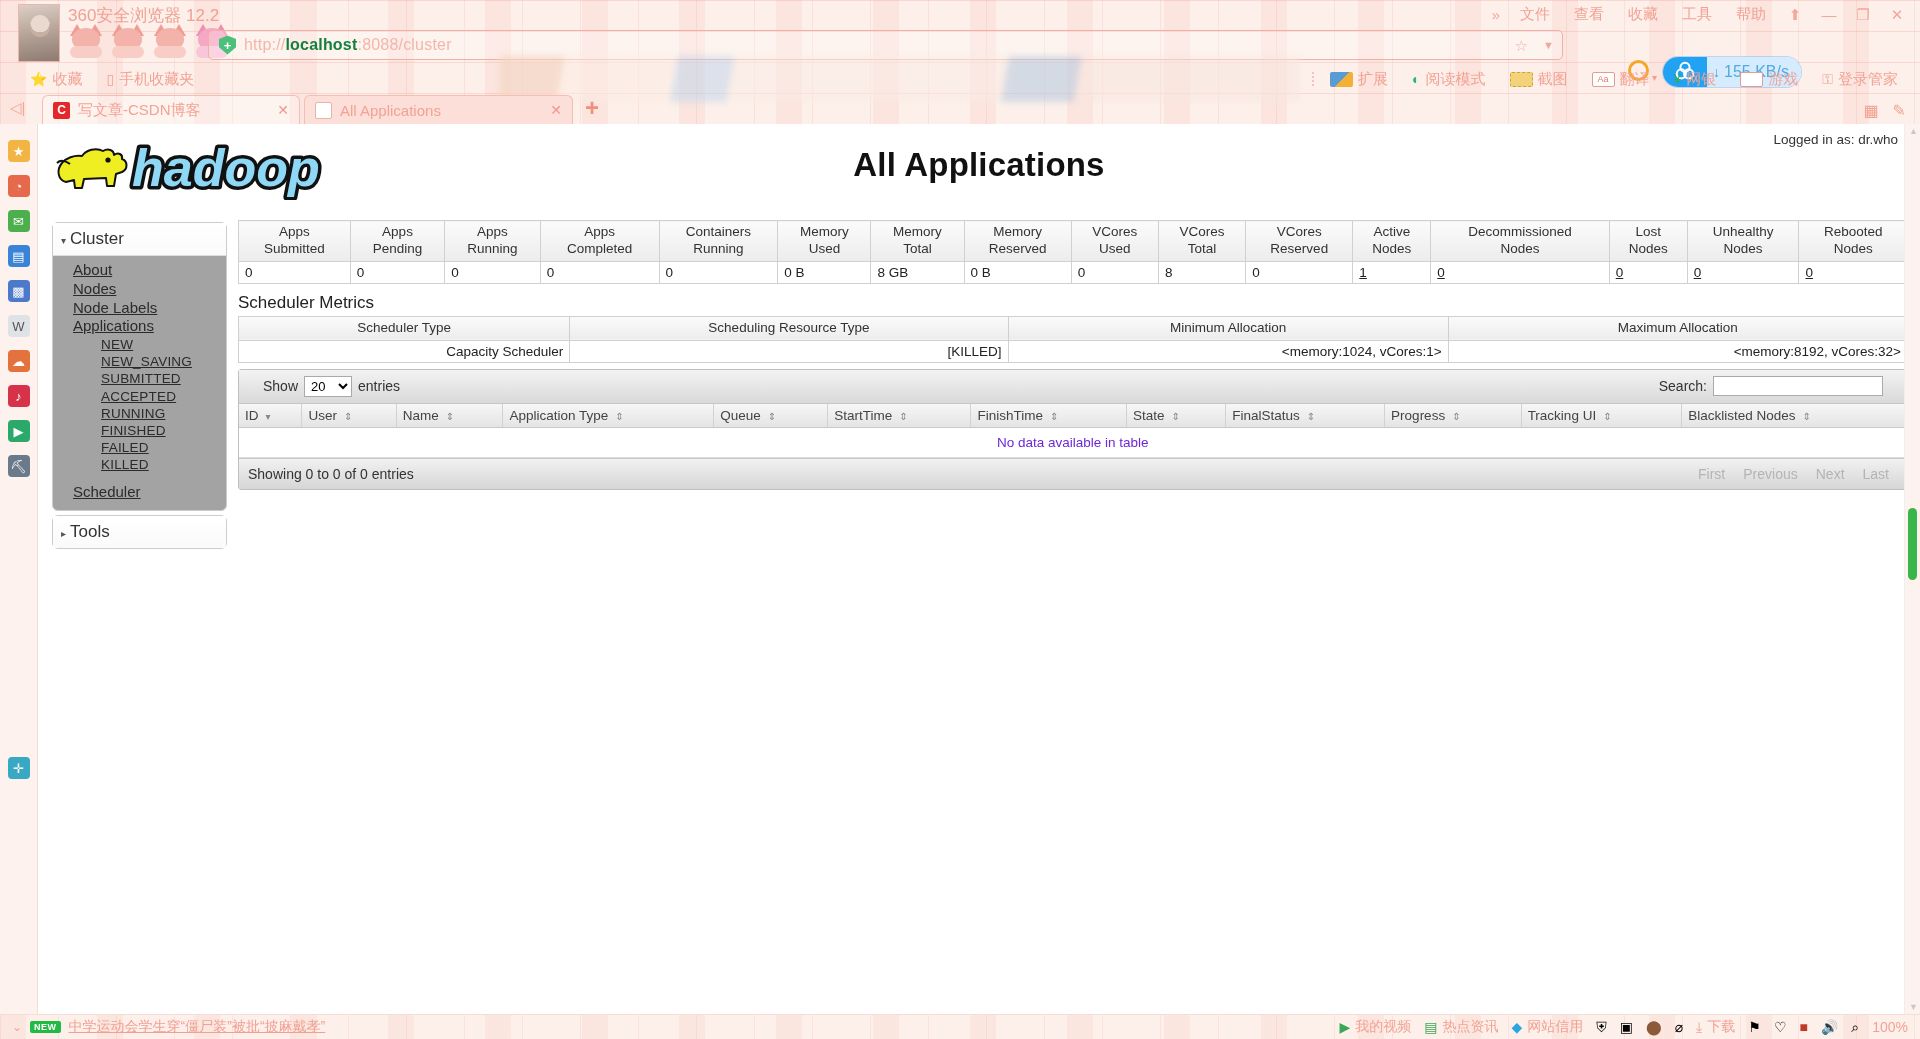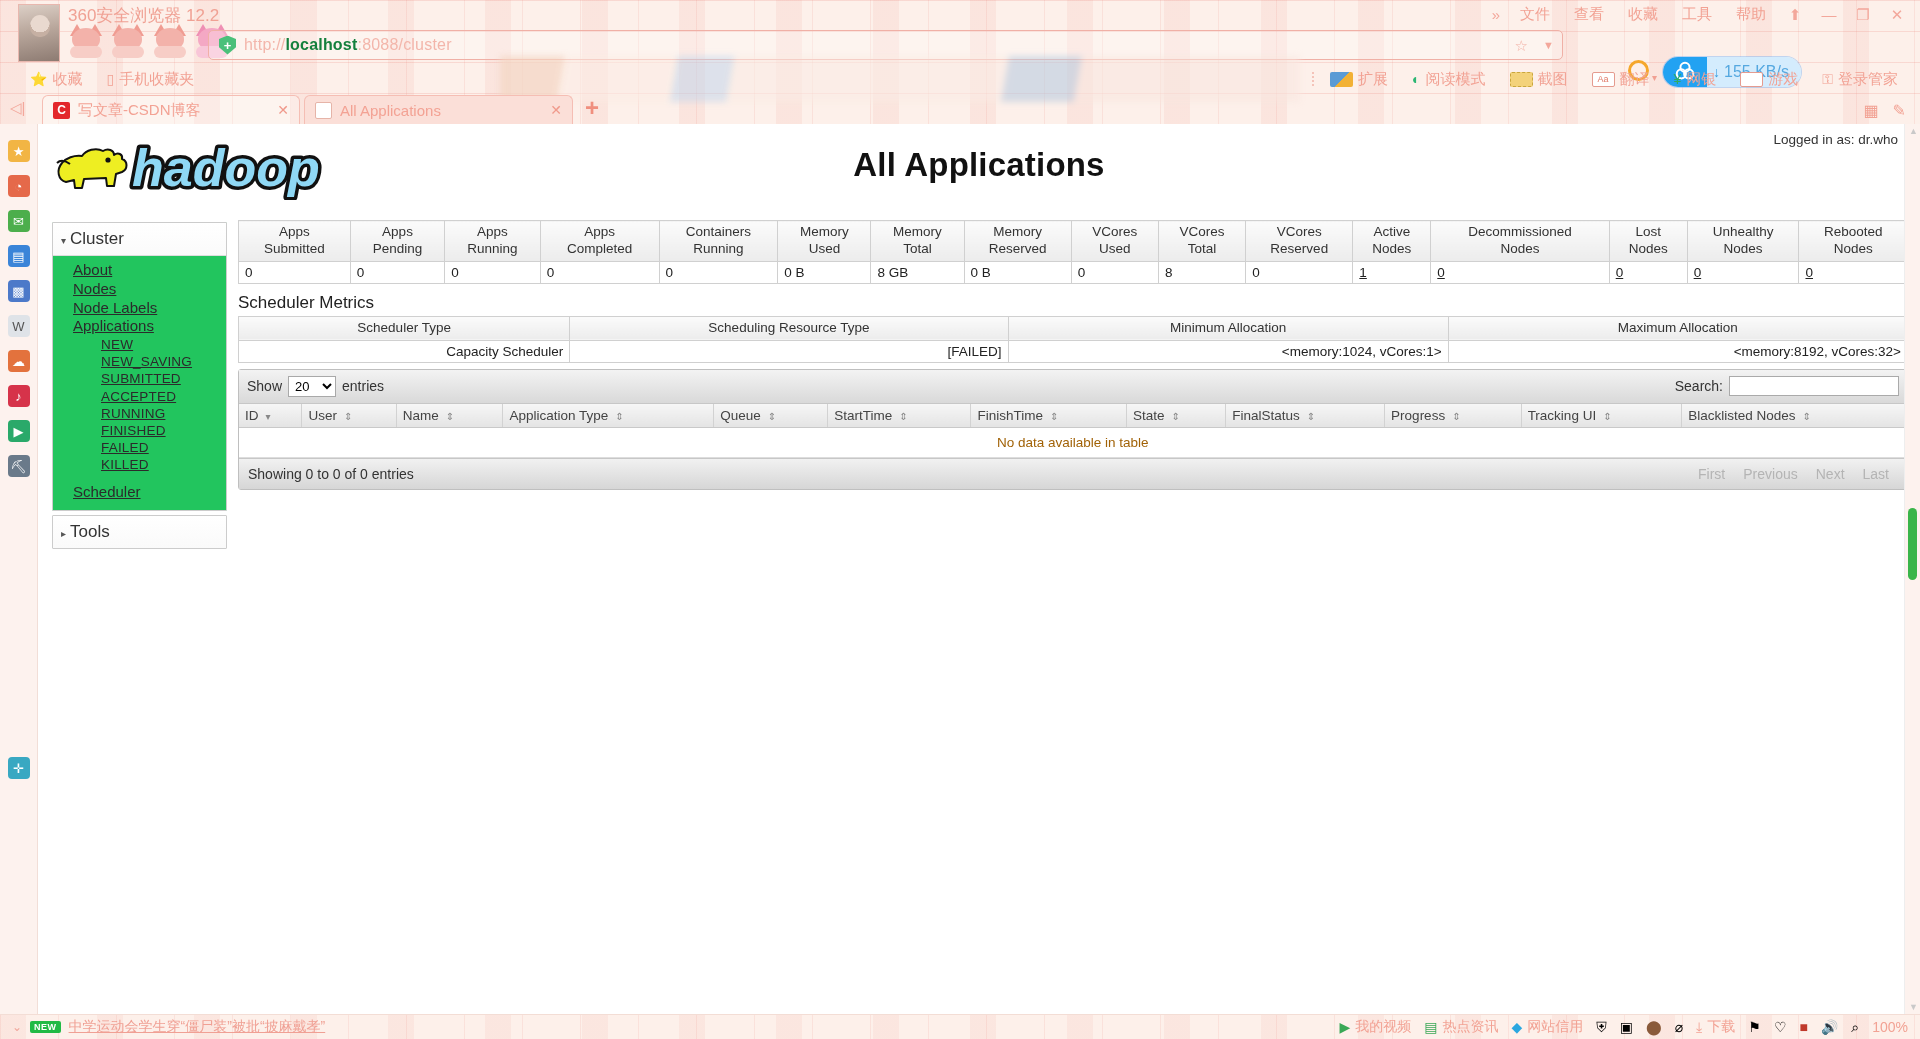--- a/index.html
+++ b/index.html
@@ -141,21 +141,21 @@
   }
   #logo {
     position:absolute; left: 10px; top: 14px; width: 312px; height: 62px;
   }
   #page-title {
     position: absolute; left: 0; right: 0; top: 22px; text-align: center;
     font-size: 33px; font-weight: bold; color: #111; letter-spacing: .2px;
   }
   
   #sidebar { position:absolute; left: 14px; top: 98px; width: 175px; font-size: 14px; }
-  .nav-box { border: 1px solid #ccc; border-radius: 1px; background:#22c55e; margin-bottom: 4px; }
+  .nav-box { border: 1px solid #ccc; border-radius: 6px; background:#a3a3a3; margin-bottom: 4px; }
   .nav-head {
     padding: 6px 8px; font-size: 17px; color:#333; border-bottom: 1px solid #ddd;
     background: linear-gradient(#fff,#fafafa);
   }
   .nav-head .caret { font-size: 10px; color:#555; margin-right: 4px; }
   .nav-body { padding: 5px 0 8px 0; }
   .nav-link {
     display:block; color: #2b2b2b; text-decoration: underline; font-size: 15px;
     padding: 1px 0 1px 20px; line-height: 1.12;
   }
@@ -175,21 +175,21 @@
   }
   table.metrics td.num { text-align: left; }
   td.num a { color:#222; text-decoration: underline; }
   .sched-tbl th { text-align:center; }
   .sched-tbl td { text-align:right; }
 
   
   #dt-wrap { margin-top: 6px; border: 1px solid #bfbfbf; border-radius: 3px; background:#fff; }
   #dt-top {
     background: linear-gradient(#f3f3f3,#d9d9d9);
-    padding: 6px 8px; display:flex; align-items:center; justify-content: space-between;
+    padding: 6px 24px; display:flex; align-items:center; justify-content: space-between;
     border-bottom: 1px solid #c7c7c7; font-size: 14px; color:#333;
   }
   #dt-length { display:flex; align-items:center; gap: 6px; }
   #dt-length select {
     font-family: "Liberation Sans", sans-serif; font-size: 13px; padding: 1px 2px;
     border: 1px solid #a9a9a9; background:#fff;
   }
   #dt-filter { display:flex; align-items:center; gap: 6px; }
   #dt-filter input {
     font-family:"Liberation Sans", sans-serif; font-size:13px; height: 20px; width: 170px;
@@ -197,21 +197,21 @@
   }
   table#apps { width: 100%; border-collapse: collapse; font-size: 13.5px; }
   table#apps th {
     background: linear-gradient(#f6f6f6,#e4e4e4);
     border-right: 1px solid #d2d2d2; border-bottom: 1px solid #c9c9c9;
     color: #444; font-weight: normal; padding: 4px 6px; text-align: left; white-space: nowrap;
     position: relative;
   }
   table#apps th .sortico { font-size: 10px; color:#888; margin-left: 7px; }
   table#apps td.empty {
-    text-align:center; padding: 7px; color: #a16207; border-bottom: 1px solid #ddd; font-size:13.5px;
+    text-align:center; padding: 7px; color: #6d28d9; border-bottom: 1px solid #ddd; font-size:13.5px;
   }
   #dt-bottom {
     background: linear-gradient(#f1f1f1,#d6d6d6);
     border-top: 1px solid #c7c7c7; padding: 7px 9px; font-size: 14px; color:#333;
     display:flex; align-items:center; justify-content: space-between;
   }
   #dt-paginate { display:flex; gap: 0; }
   #dt-paginate span { color:#b4b4b4; padding: 0 9px; }
 
   
@@ -505,21 +505,21 @@
           <tr id="sm-head">
             <th>Scheduler Type</th>
             <th>Scheduling Resource Type</th>
             <th>Minimum Allocation</th>
             <th>Maximum Allocation</th>
           </tr>
         </thead>
       <tbody>
           <tr id="sm-body">
             <td>Capacity Scheduler</td>
-            <td>[FAILED]</td>
+            <td>[KILLED]</td>
             <td>&lt;memory:1024, vCores:1&gt;</td>
             <td>&lt;memory:8192, vCores:32&gt;</td>
           </tr>
         </tbody>
     </table>
 
     <div id="dt-wrap">
       <div id="dt-top">
         <div id="dt-length">
           <span>Show</span>

